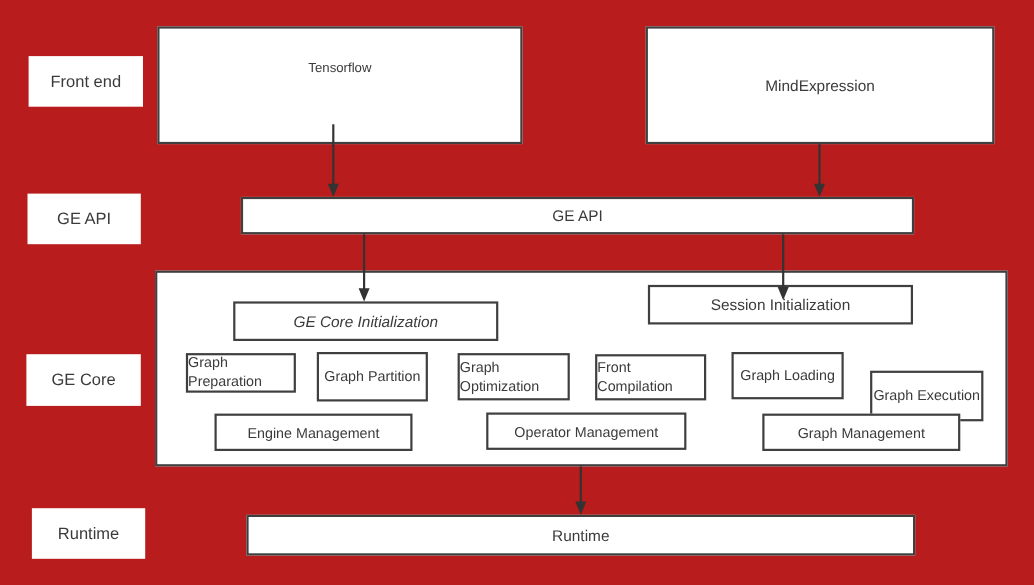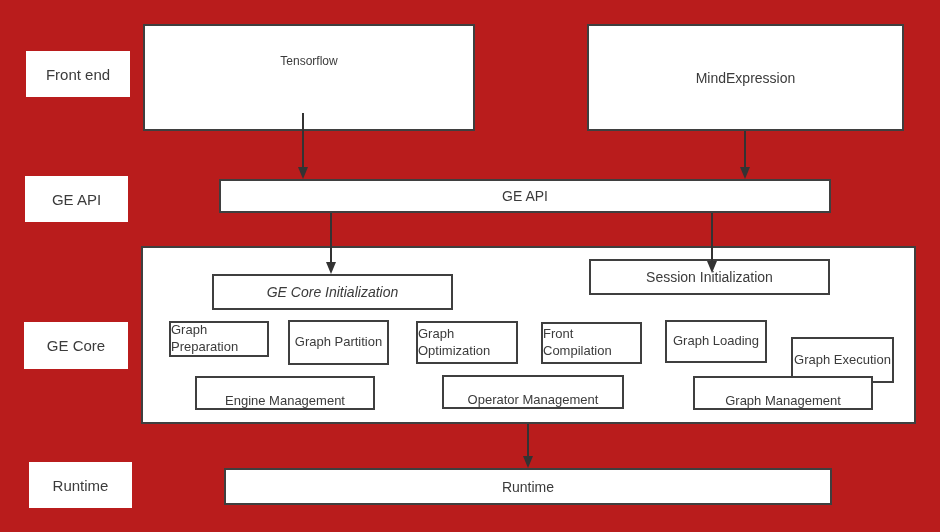--- a/index.html
+++ b/index.html
@@ -34,21 +34,21 @@
   .inner-box{
     position:absolute;
     background:#ffffff;
     border:2px solid #3f3f3f;
     box-sizing:border-box;
     display:flex;align-items:center;justify-content:center;
     font-size:14px;
   }
   .bar{font-size:14px;}
   .stage{font-size:13px;line-height:1.3;}
-  .mgmt{font-size:13px;align-items:flex-end;}
+  .mgmt{font-size:13px;}
   .init{font-size:14px;}
   .arrows{
     position:absolute;left:0;top:0;width:940px;height:532px;
     pointer-events:none;
   }
 </style>
 </head>
 <body>
 
 <div class="canvas">

